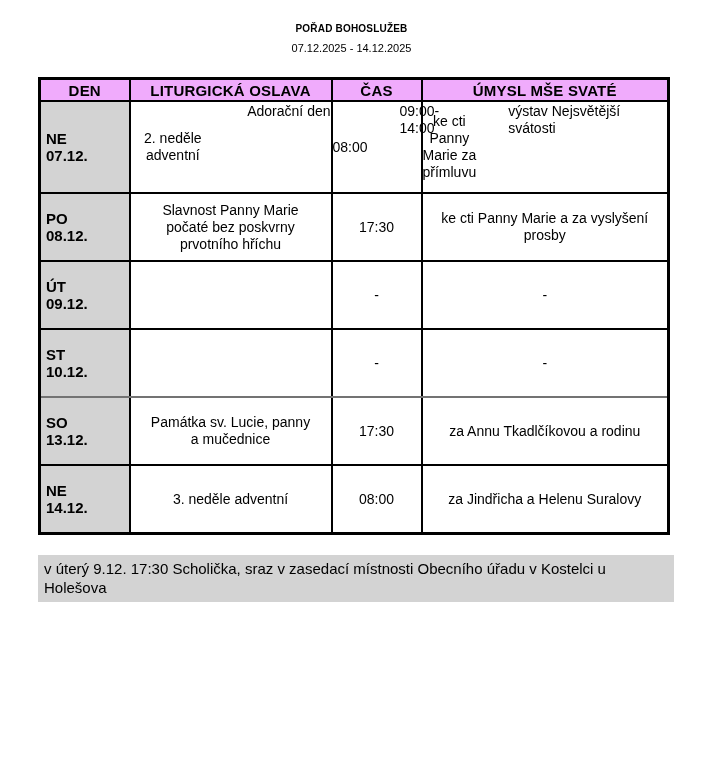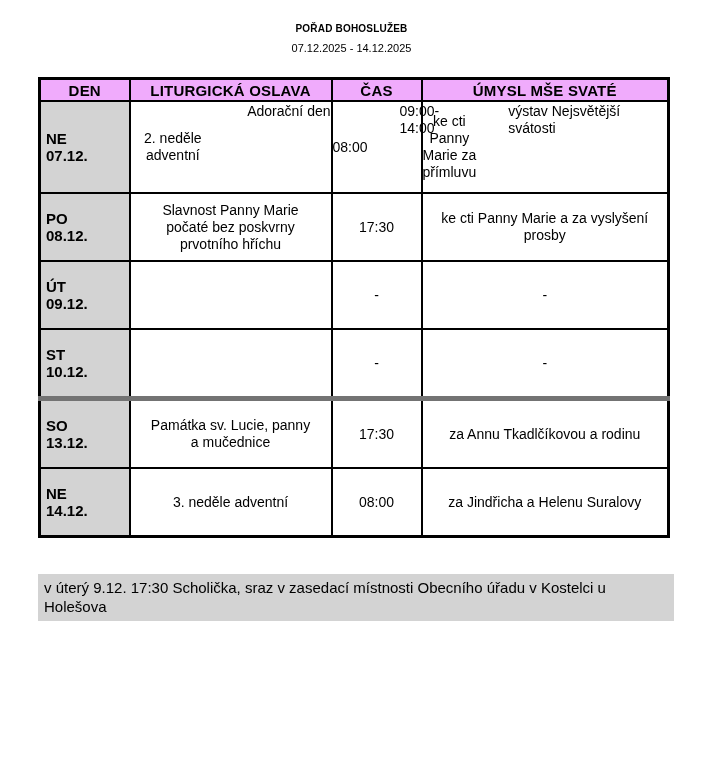--- a/index.html
+++ b/index.html
@@ -61,39 +61,39 @@
     flex-direction: column;
   }
   td.c {
     text-align: center;
     font-size: 14px;
     line-height: 17px;
   }
   td.cel { white-space: pre-line; }
   tr.r td { height: 66px; }
   tr.rt td { height: 90px; }
-  tr.pagebreak td { border-bottom: 5px solid #737373; }
+  tr.pagebreak td { border-bottom: 2px solid #737373; }
   .twoline {
     display: flex;
     flex-direction: row;
     height: 88px;
   }
   .twoline .l1 {
     flex: 1;
     display: flex;
     align-items: center;
     justify-content: center;
   }
   .twoline .l2 {
     text-align: left;
     padding-bottom: 8px;
     padding-left: 32px;
   }
   .footer-note {
-    margin: 36px 0 0 38px;
+    margin: 20px 0 0 38px;
     width: 636px;
     box-sizing: border-box;
     background: #d3d3d3;
     font-size: 15px;
     line-height: 19px;
     padding: 4px 8px 5px 6px;
   }
 </style>
 </head>
 <body>

